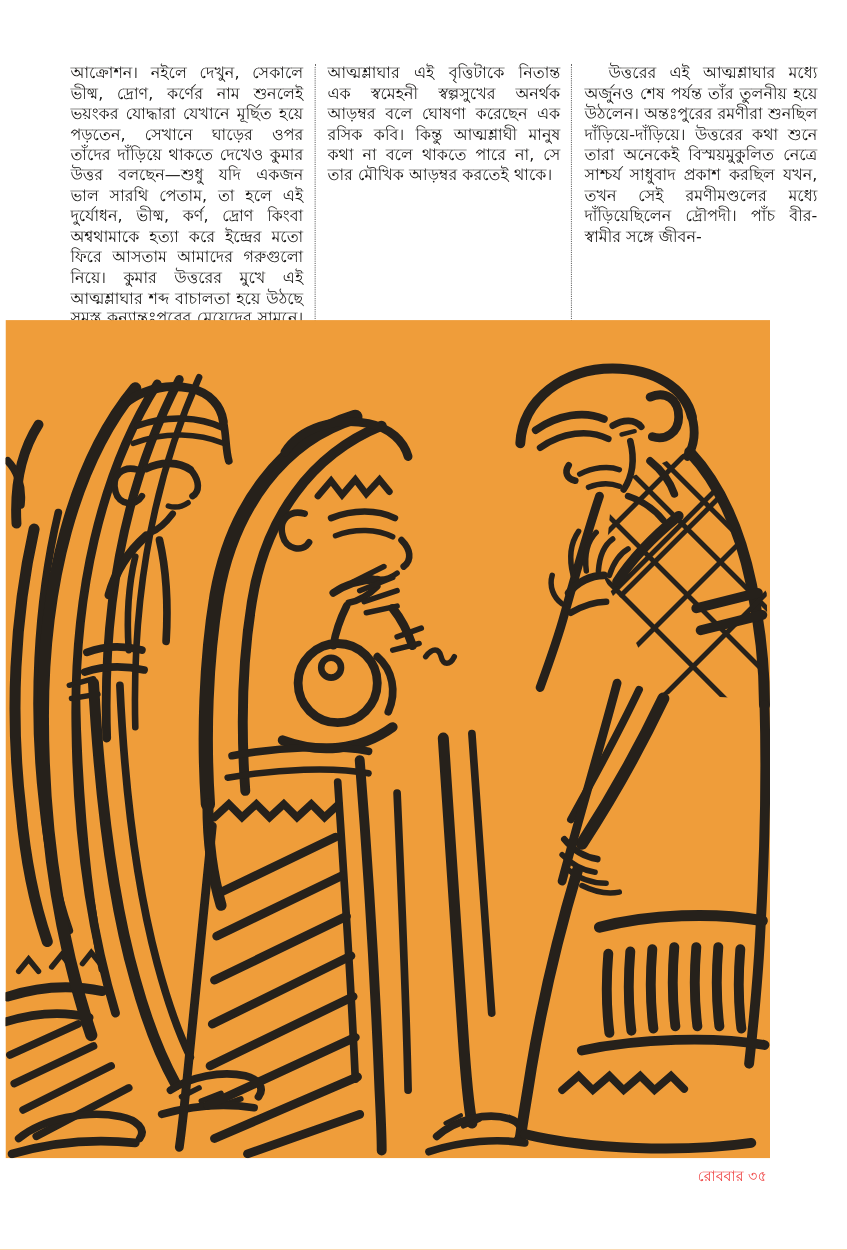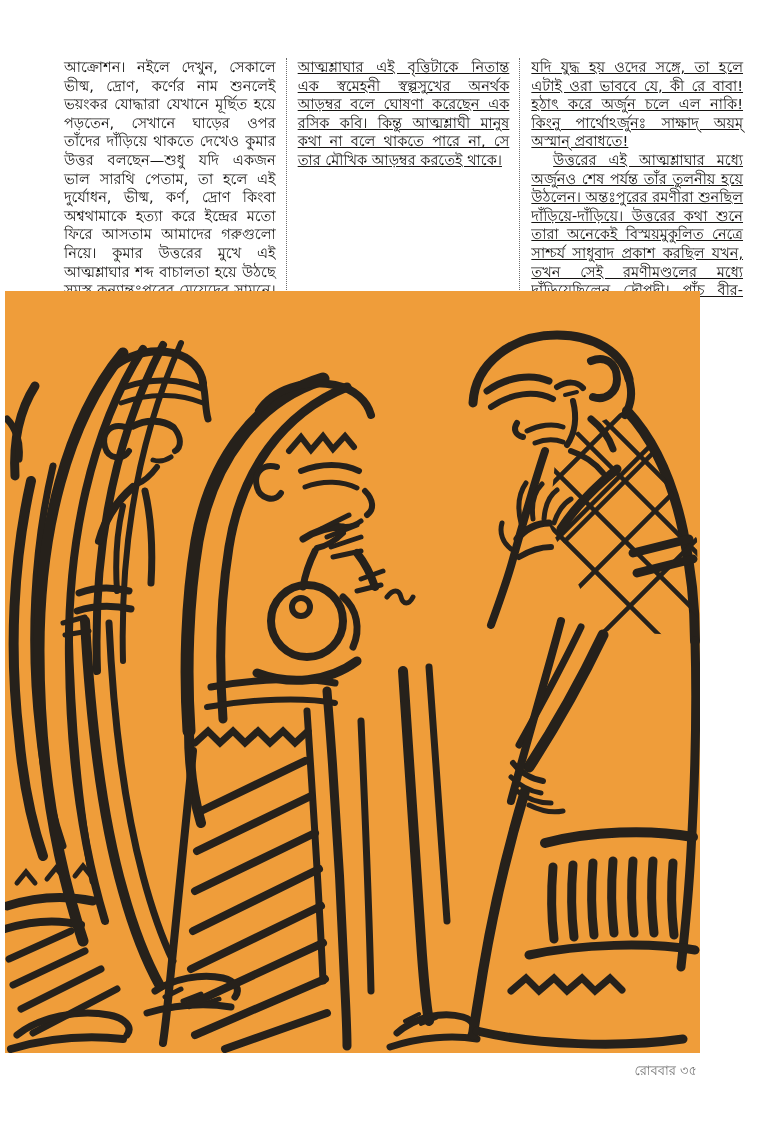--- a/index.html
+++ b/index.html
@@ -26,53 +26,51 @@
   .text-column{
     width:212px;
     font-size:14.5px;
     line-height:18.6px;
     text-align:justify;
   }
   .text-column + .text-column{
     border-left:1px dotted #6a6a6a;
     margin-left:10px;
     padding-left:11px;
-    text-decoration:underline;
   }
   .text-column p{margin:0;}
   .text-column p.indented{text-indent:1.5em;}
   .illustration{
     position:absolute;
     left:5px;top:291px;
     width:695px;height:762px;
     line-height:0;
   }
   .page-footer{
     position:absolute;
     top:1063px;
     right:73px;
     font-size:13px;
     line-height:16px;
-    color:#737373;
+    color:#ef4444;
     text-align:center;
     white-space:nowrap;
   }
 </style>
 </head>
 <body>
 
 <div class="text-block">
   <div class="text-column">
     <p>আক্রোশন। নইলে দেখুন, সেকালে ভীষ্ম, দ্রোণ, কর্ণের নাম শুনলেই ভয়ংকর যোদ্ধারা যেখানে মূর্ছিত হয়ে পড়তেন, সেখানে ঘাড়ের ওপর তাঁদের দাঁড়িয়ে থাকতে দেখেও কুমার উত্তর বলছেন—শুধু যদি একজন ভাল সারথি পেতাম, তা হলে এই দুর্যোধন, ভীষ্ম, কর্ণ, দ্রোণ কিংবা অশ্বথামাকে হত্যা করে ইন্দ্রের মতো ফিরে আসতাম আমাদের গরুগুলো নিয়ে। কুমার উত্তরের মুখে এই আত্মশ্লাঘার শব্দ বাচালতা হয়ে উঠছে সমস্ত কন্যান্তঃপুরের মেয়েদের সামনে। অথচ</p>
   </div>
   <div class="text-column">
     <p>আত্মশ্লাঘার এই বৃত্তিটাকে নিতান্ত এক স্বমেহনী স্বল্পসুখের অনর্থক আড়ম্বর বলে ঘোষণা করেছেন এক রসিক কবি। কিন্তু আত্মশ্লাঘী মানুষ কথা না বলে থাকতে পারে না, সে তার মৌখিক আড়ম্বর করতেই থাকে।</p>
   </div>
   <div class="text-column">
-    <p>যদি যুদ্ধ হয় ওদের সঙ্গে, তা হলে এটাই ওরা ভাববে যে, কী রে বাবা! হঠাৎ করে অর্জুন চলে এল নাকি! কিংনু পার্থোঽর্জুনঃ সাক্ষাদ্ অয়ম্ অস্মান্ প্রবাধতে!</p>
     <p class="indented">উত্তরের এই আত্মশ্লাঘার মধ্যে অর্জুনও শেষ পর্যন্ত তাঁর তুলনীয় হয়ে উঠলেন। অন্তঃপুরের রমণীরা শুনছিল দাঁড়িয়ে-দাঁড়িয়ে। উত্তরের কথা শুনে তারা অনেকেই বিস্ময়মুকুলিত নেত্রে সাশ্চর্য সাধুবাদ প্রকাশ করছিল যখন, তখন সেই রমণীমণ্ডলের মধ্যে দাঁড়িয়েছিলেন দ্রৌপদী। পাঁচ বীর-স্বামীর সঙ্গে জীবন-</p>
   </div>
 </div>
 
 <div class="illustration">
   <svg width="695" height="762" viewBox="0 0 695 762" xmlns="http://www.w3.org/2000/svg">
     <defs>
       <clipPath id="frame">
           <rect x="0" y="0" width="695" height="762"></rect>
         </clipPath>

